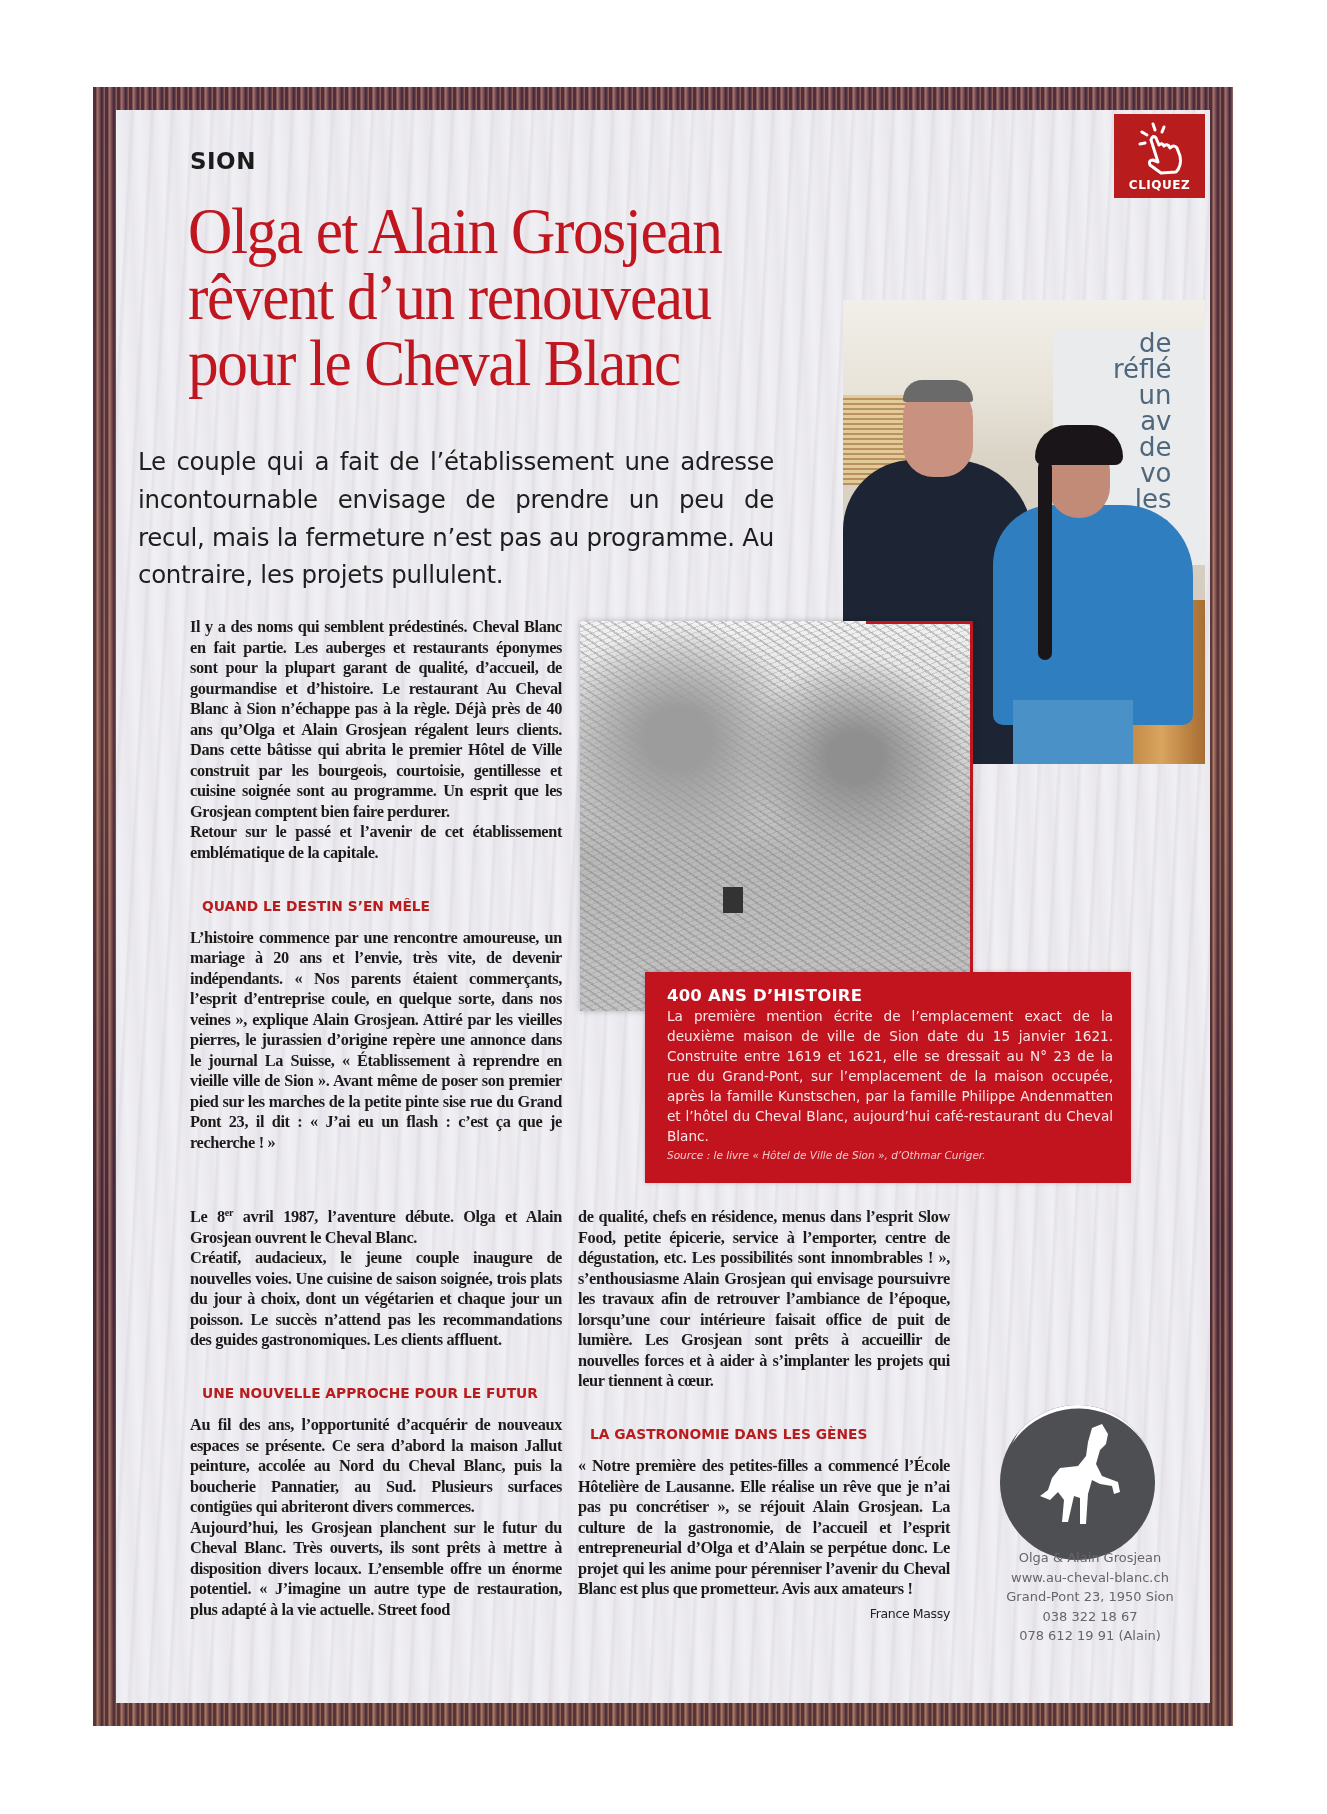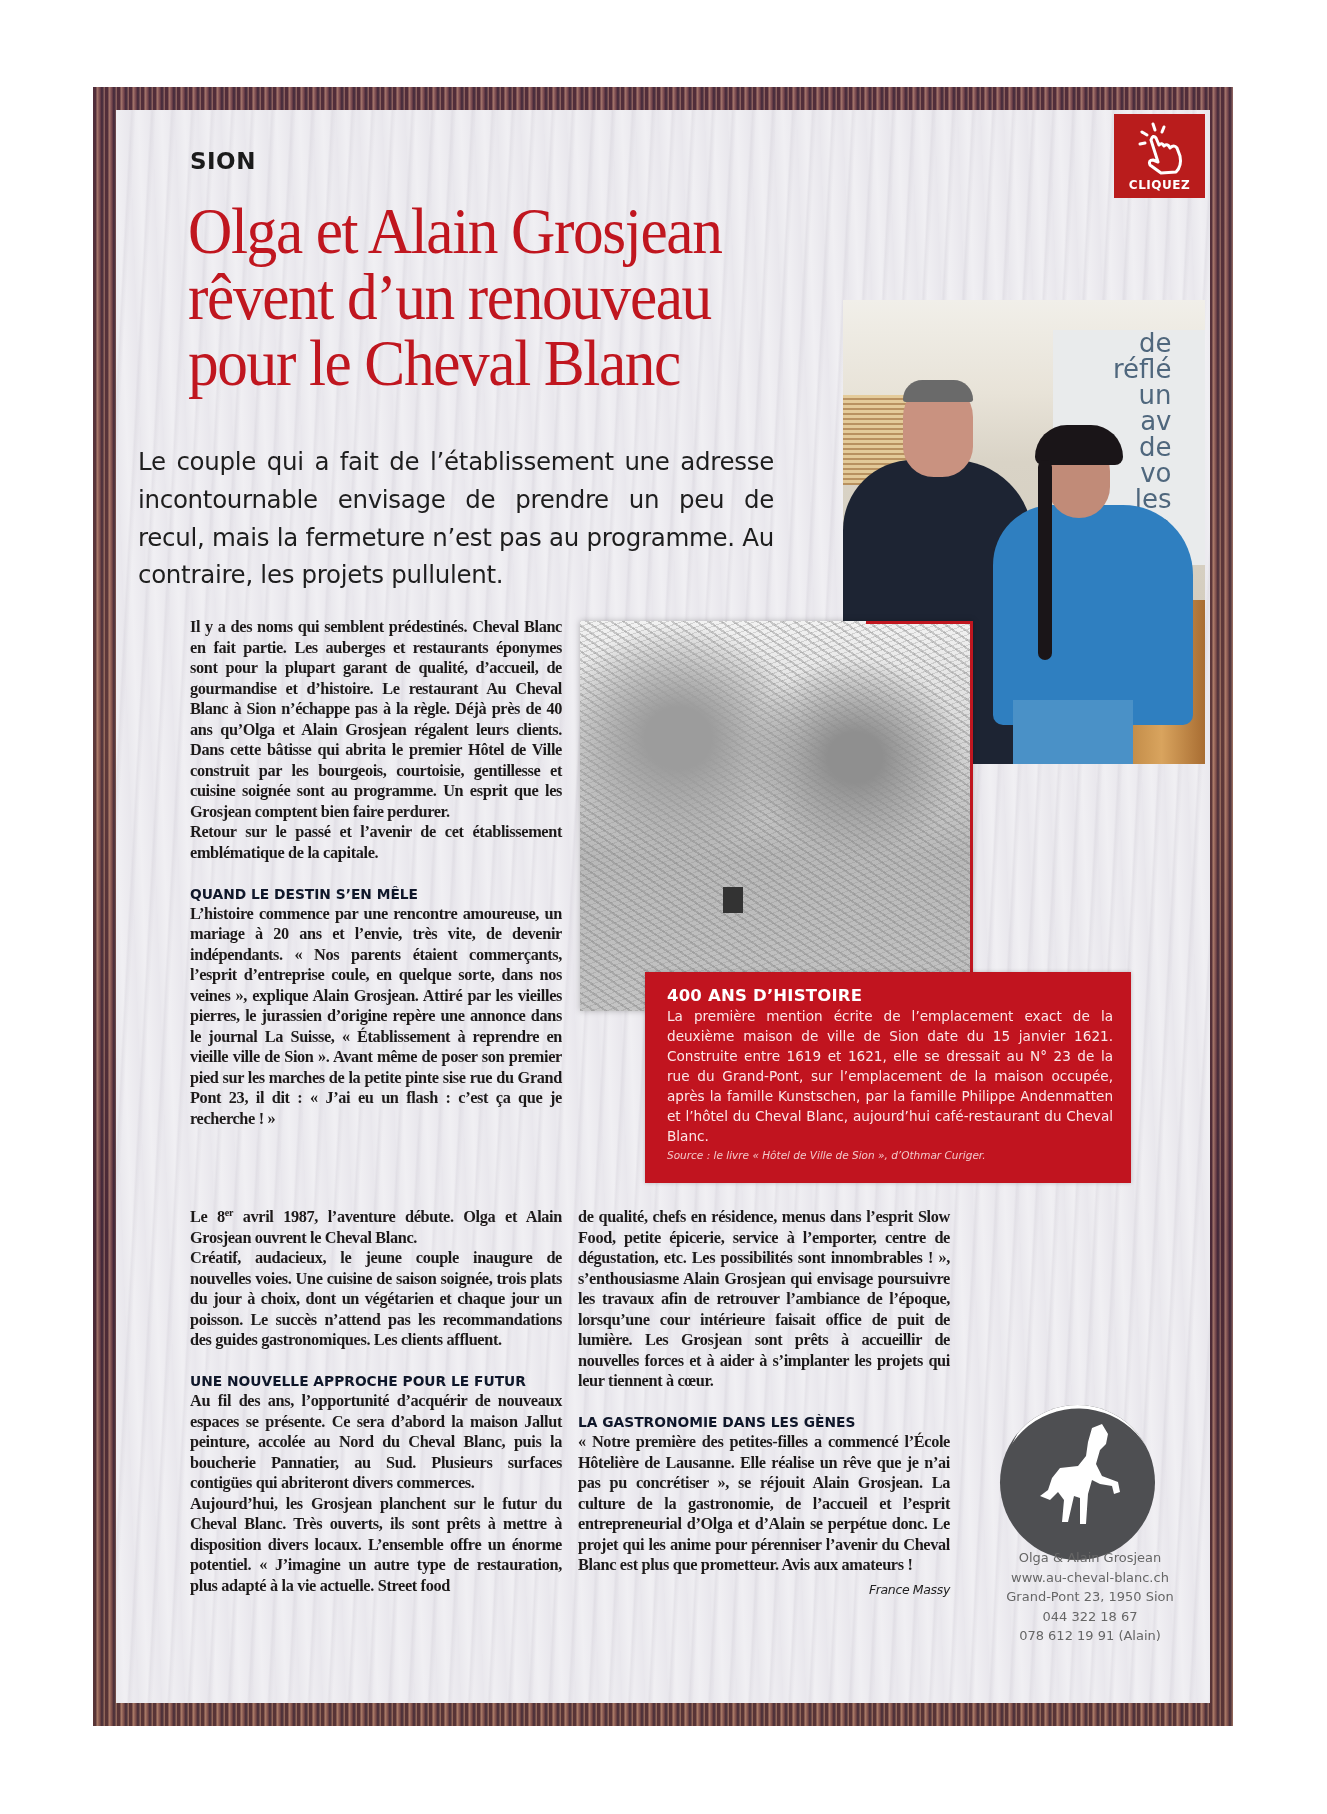--- a/index.html
+++ b/index.html
@@ -76,27 +76,27 @@
   .history-box {
     position: absolute; left: 645px; top: 972px; width: 486px; height: 211px; background: #c1141f; color: #fff;
     box-sizing: border-box; padding: 14px 18px 12px 22px; box-shadow: 0 0 4px rgba(0,0,0,.2);
     font-family: "DejaVu Sans", sans-serif;
   }
   .history-box h3 { margin: 0 0 0 0; font-size: 16.5px; line-height: 20px; font-weight: bold; letter-spacing: 0.2px; }
   .history-box p { margin: 0; font-size: 13.6px; line-height: 20px; text-align: justify; text-align-last: left; color: #fbe7e8; }
   .history-box .src { font-style: italic; font-size: 10.5px; line-height: 18px; color: #f3c8ca; }
   .col { position: absolute; font-family: "Liberation Serif", serif; font-weight: bold; font-size: 16.3px; line-height: 20.5px; color: #1d1a1a; text-align: justify; letter-spacing: -0.35px; }
   .col p { margin: 0; }
-  .col h4 { margin: 0; font-family: "DejaVu Sans", sans-serif; font-weight: bold; font-size: 13.8px; line-height: 20px; color: #0f172a; letter-spacing: 0; text-align: left; }
+  .col h4 { margin: 12px; font-family: "DejaVu Sans", sans-serif; font-weight: bold; font-size: 13.8px; line-height: 20px; color: #b91c1c; letter-spacing: 0; text-align: left; }
   .col .gap { height: 20.5px; }
   .col-1a { left: 190px; top: 617px; width: 372px; }
   .col-1b { left: 190px; top: 1207px; width: 372px; }
   .col-2 { left: 578px; top: 1207px; width: 372px; }
   .col sup { font-size: 10px; line-height: 0; }
-  .byline { text-align: right; font-family: "DejaVu Sans", sans-serif; font-style: italic; font-weight: normal; font-size: 12.5px; margin-top: 4px; color: #222; }
+  .byline { text-align: right; font-family: "DejaVu Sans", sans-serif; font-weight: normal; font-size: 12.5px; margin-top: 4px; color: #222; }
   .logo { position: absolute; left: 1000px; top: 1405px; width: 155px; height: 155px; border-radius: 50%; background: #4e4f52; overflow: hidden; }
   .logo .crescent { position: absolute; left: 6px; top: -10px; width: 160px; height: 160px; border-radius: 50%; box-shadow: -10px 12px 0 0 #ffffff inset; transform: rotate(-10deg); }
   .logo svg { position: absolute; left: 30px; top: 15px; }
   .contact { position: absolute; left: 980px; top: 1548px; width: 220px; text-align: center; font-family: "DejaVu Sans", sans-serif; font-size: 13px; line-height: 19.6px; color: #666; }
   .contact div { white-space: nowrap; }
 </style>
 </head>
 <body>
 
 <div class="wood"></div>
@@ -188,15 +188,15 @@
   <div class="crescent"></div>
   <svg width="100" height="120" viewBox="0 0 100 120" fill="#ffffff">
     <path d="M62 8 L72 4 L78 14 L76 24 L70 30 L66 44 L72 56 L88 62 L90 72 L84 74 L82 66 L70 64 L62 60 L58 74 L56 104 L50 104 L50 78 L44 76 L38 102 L32 102 L34 80 L28 72 L20 80 L10 76 L18 70 L22 58 L30 48 L48 46 L56 36 L58 22 Z"></path>
   </svg>
 </div>
 
 <div class="contact">
   <div>Olga &amp; Alain Grosjean</div>
   <div>www.au-cheval-blanc.ch</div>
   <div>Grand-Pont 23, 1950 Sion</div>
-  <div>044 322 18 67</div>
+  <div>038 322 18 67</div>
   <div>078 612 19 91 (Alain)</div>
 </div>
 
 </body></html>

